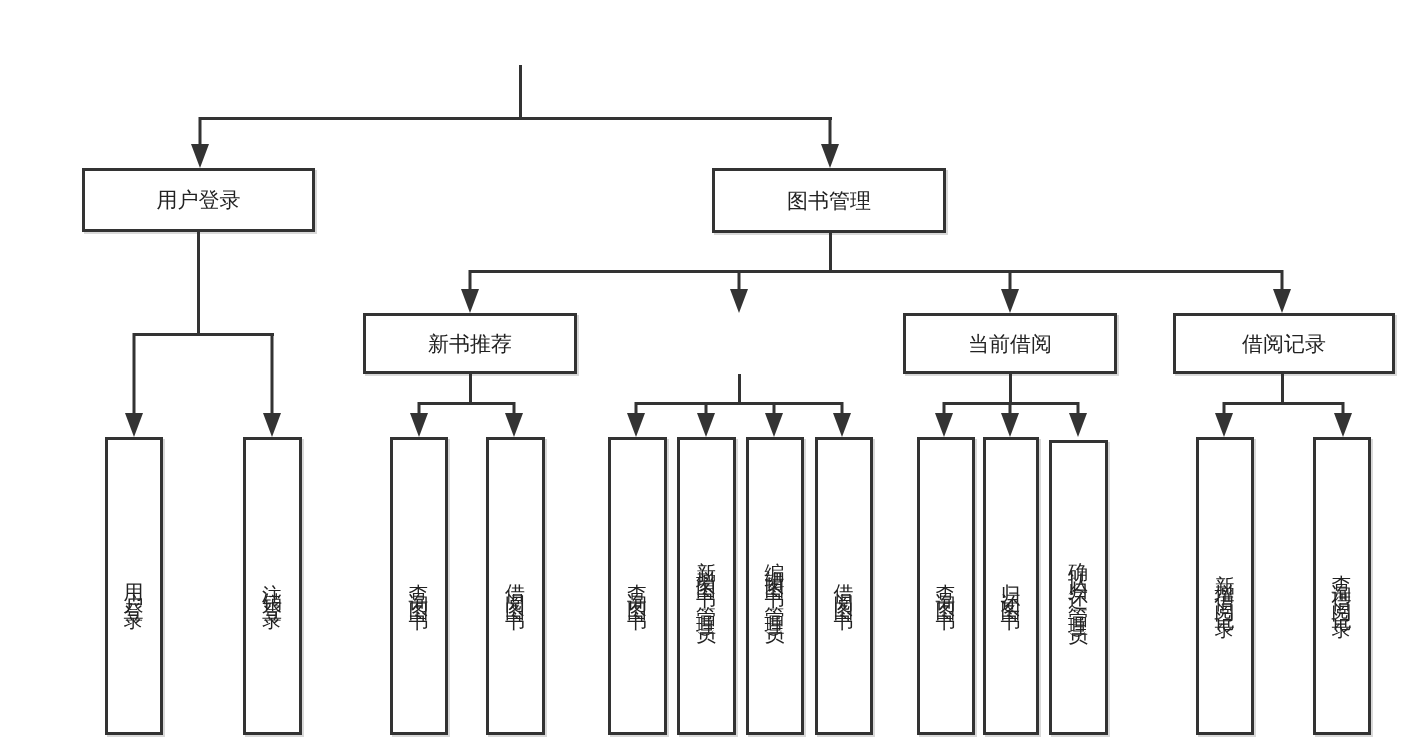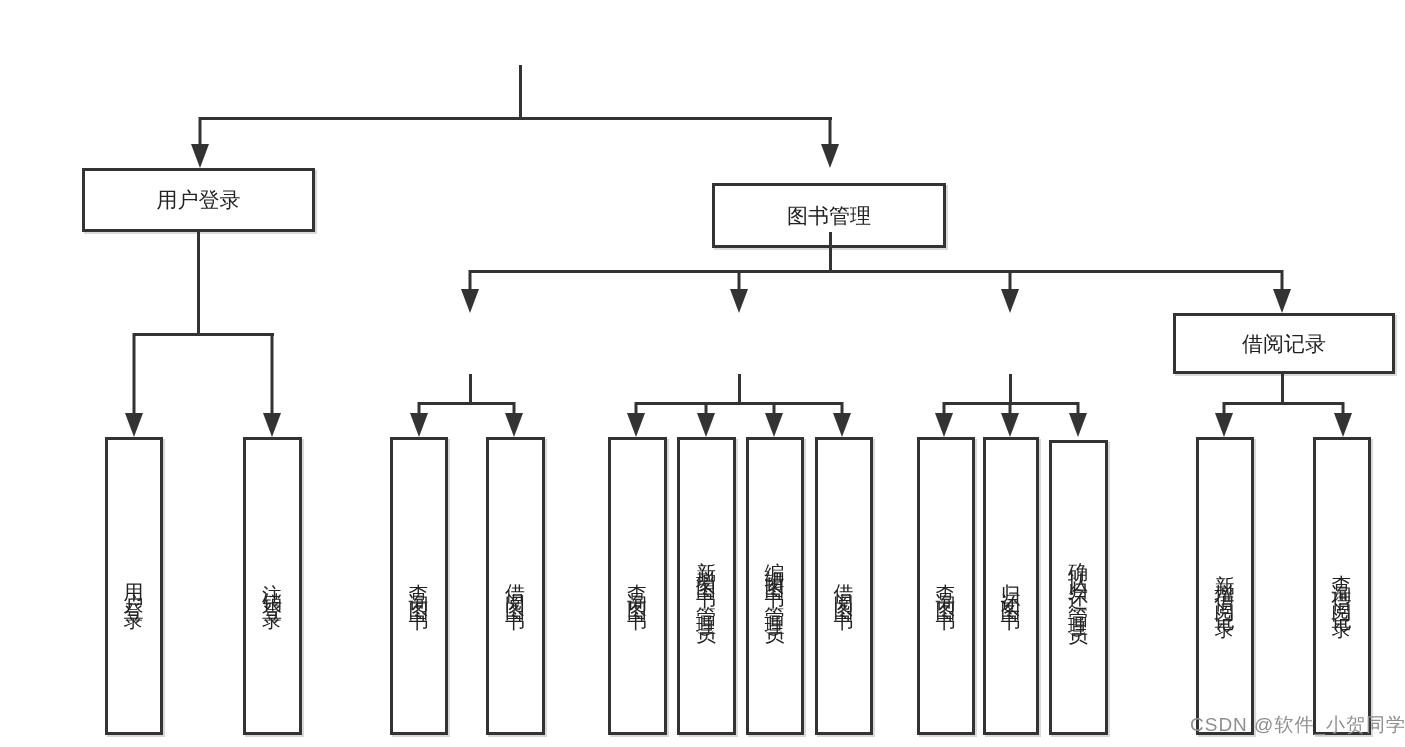--- a/index.html
+++ b/index.html
@@ -83,34 +83,36 @@
 
 <div id="canvas">
 
 
   <div class="vline" style="left:519px;top:65px;height:52px;"></div>
   <div class="hline" style="left:199px;top:117px;width:633px;"></div>
   <div class="arrow" style="left:191px;top:117px;height:51px;"></div>
   <div class="arrow" style="left:821px;top:117px;height:51px;"></div>
 
   <div class="box" style="left:82px;top:168px;width:233px;height:64px;">用户登录</div>
-  <div class="box" style="left:712px;top:168px;width:234px;height:65px;margin-top:15px;">图书管理</div>
+  <div class="box" style="left:712px;top:168px;width:234px;height:65px;">图书管理</div>
 
   <div class="vline" style="left:197px;top:232px;height:104px;"></div>
   <div class="hline" style="left:133px;top:333px;width:141px;"></div>
   <div class="arrow" style="left:125px;top:333px;height:104px;"></div>
   <div class="arrow" style="left:263px;top:333px;height:104px;"></div>
 
   <div class="vline" style="left:829px;top:232px;height:41px;"></div>
   <div class="hline" style="left:470px;top:270px;width:813px;"></div>
   <div class="arrow" style="left:461px;top:270px;height:43px;"></div>
   <div class="arrow" style="left:730px;top:270px;height:43px;"></div>
   <div class="arrow" style="left:1001px;top:270px;height:43px;"></div>
   <div class="arrow" style="left:1273px;top:270px;height:43px;"></div>
 
+  <div class="box" style="left:363px;top:313px;width:214px;height:61px;">新书推荐</div>
+  <div class="box" style="left:903px;top:313px;width:214px;height:61px;">当前借阅</div>
   <div class="box" style="left:1173px;top:313px;width:222px;height:61px;">借阅记录</div>
 
   <div class="vline" style="left:469px;top:374px;height:30px;"></div>
   <div class="hline" style="left:418px;top:402px;width:97px;"></div>
   <div class="arrow" style="left:410px;top:402px;height:35px;"></div>
   <div class="arrow" style="left:505px;top:402px;height:35px;"></div>
 
   <div class="vline" style="left:738px;top:374px;height:30px;"></div>
   <div class="hline" style="left:635px;top:402px;width:208px;"></div>
   <div class="arrow" style="left:627px;top:402px;height:35px;"></div>
@@ -140,15 +142,14 @@
   <div class="box leaf" style="left:746px;top:437px;width:58px;height:298px;">编辑图书（管理员）</div>
   <div class="box leaf" style="left:815px;top:437px;width:58px;height:298px;">借阅图书</div>
 
   <div class="box leaf" style="left:917px;top:437px;width:58px;height:298px;">查询图书</div>
   <div class="box leaf" style="left:983px;top:437px;width:56px;height:298px;">归还图书</div>
   <div class="box leaf" style="left:1049px;top:440px;width:59px;height:295px;">确认归还（管理员）</div>
 
   <div class="box leaf" style="left:1196px;top:437px;width:58px;height:298px;">新增借阅记录</div>
   <div class="box leaf" style="left:1313px;top:437px;width:58px;height:298px;">查询借阅记录</div>
 
-  <div class="watermark">CSDN @软件_小贺同学</div>
 
 </div>
 
 </body></html>

